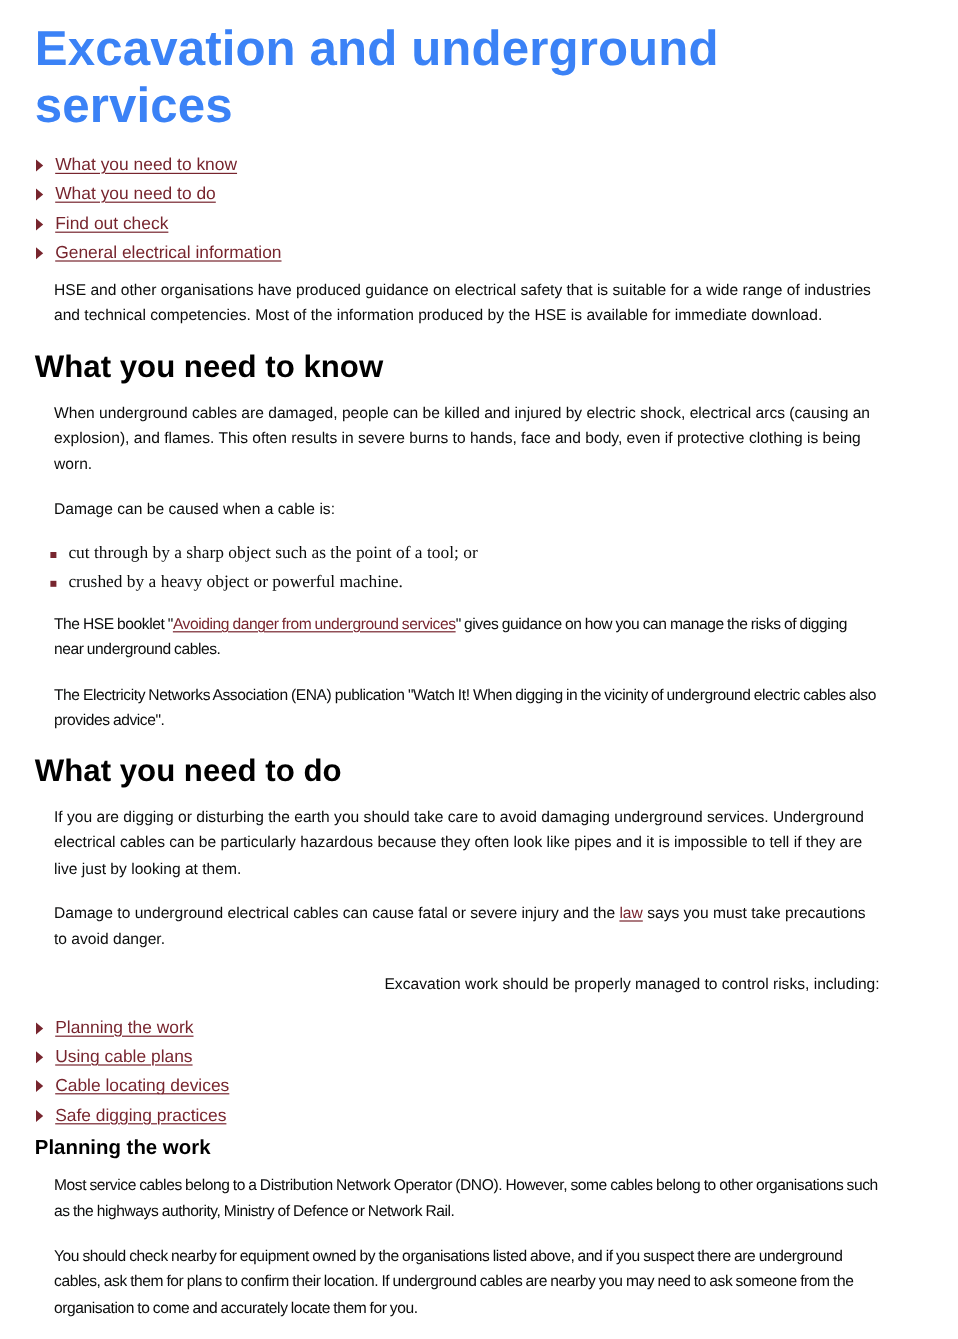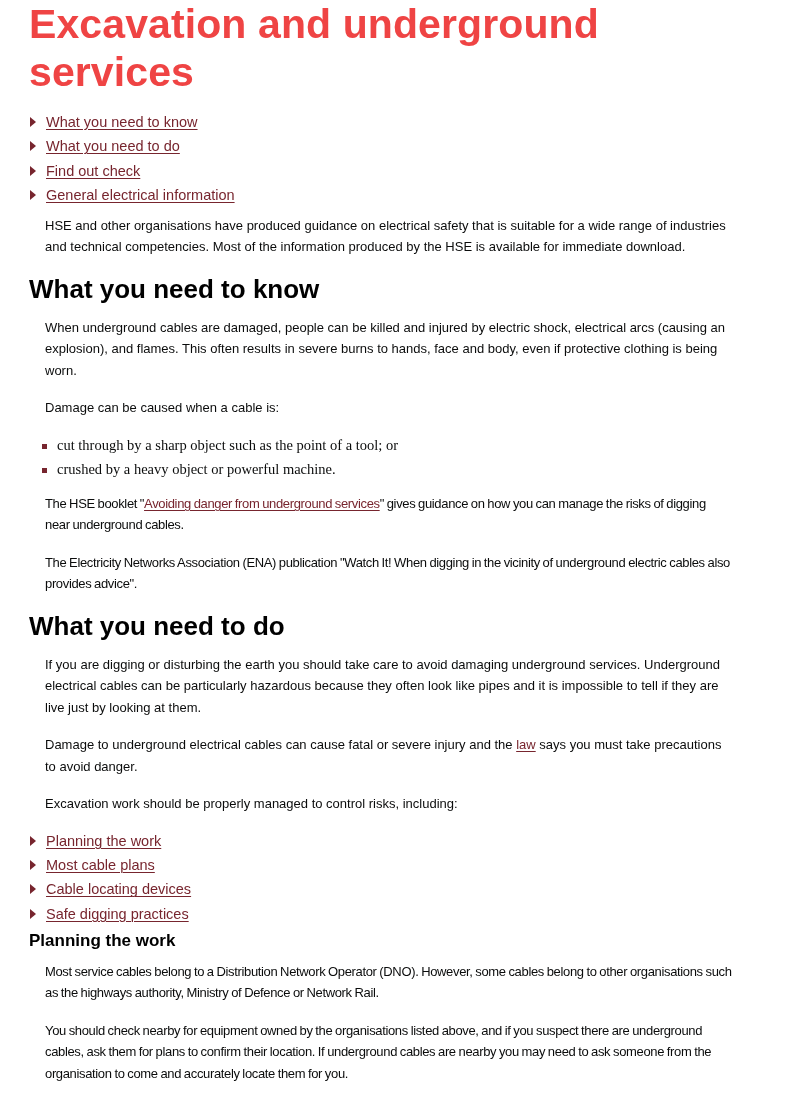--- a/index.html
+++ b/index.html
@@ -13,25 +13,25 @@
       overflow: hidden;
       font-family: "Liberation Sans", sans-serif;
       color: #0b0c0c;
     }
     .page {
       padding: 0 0 0 29px;
       width: 720px;
     }
     h1.page-title {
       margin: 0;
-      padding-top: 0;
+      padding-top: 16px;
       font-size: 41px;
       line-height: 48px;
       font-weight: bold;
-      color: #ef4444;
+      color: #3b82f6;
       letter-spacing: 0.1px;
     }
     ul.arrow-list {
       list-style: none;
       margin: 0;
       padding: 0;
     }
     ul.arrow-list li {
       position: relative;
       padding-left: 17px;
@@ -151,30 +151,30 @@
   <p class="narrow" style="margin-top:14px;">The Electricity Networks Association (ENA) publication "Watch It! When digging in the vicinity of underground electric cables also provides advice".</p>
 
   <h2 class="section-heading" style="margin-top:14px;">What you need to do</h2>
 
   <p style="margin-top:13px;">If you are digging or disturbing the earth you should take care to avoid damaging underground services. Underground electrical cables can be particularly hazardous because they often look like pipes and it is impossible to tell if they are live just by looking at them.</p>
 
   <p style="margin-top:14px;">
     <span>Damage to underground electrical cables can cause fatal or severe injury and the </span><a class="link" href="#">law</a><span> says you must take precautions to avoid danger.</span>
   </p>
 
-  <p style="margin-top:14px;">Excavation work should be properly managed to control risks, including:</p>
+  <p style="margin-top:14px;text-align:right;">Excavation work should be properly managed to control risks, including:</p>
 
   <ul class="arrow-list" style="margin-top:16px;">
     <li>
       <span class="arrow"></span>
       <a class="link" href="#">Planning the work</a>
     </li>
     <li>
       <span class="arrow"></span>
-      <a class="link" href="#">Most cable plans</a>
+      <a class="link" href="#">Using cable plans</a>
     </li>
     <li>
       <span class="arrow"></span>
       <a class="link" href="#">Cable locating devices</a>
     </li>
     <li>
       <span class="arrow"></span>
       <a class="link" href="#">Safe digging practices</a>
     </li>
   </ul>

